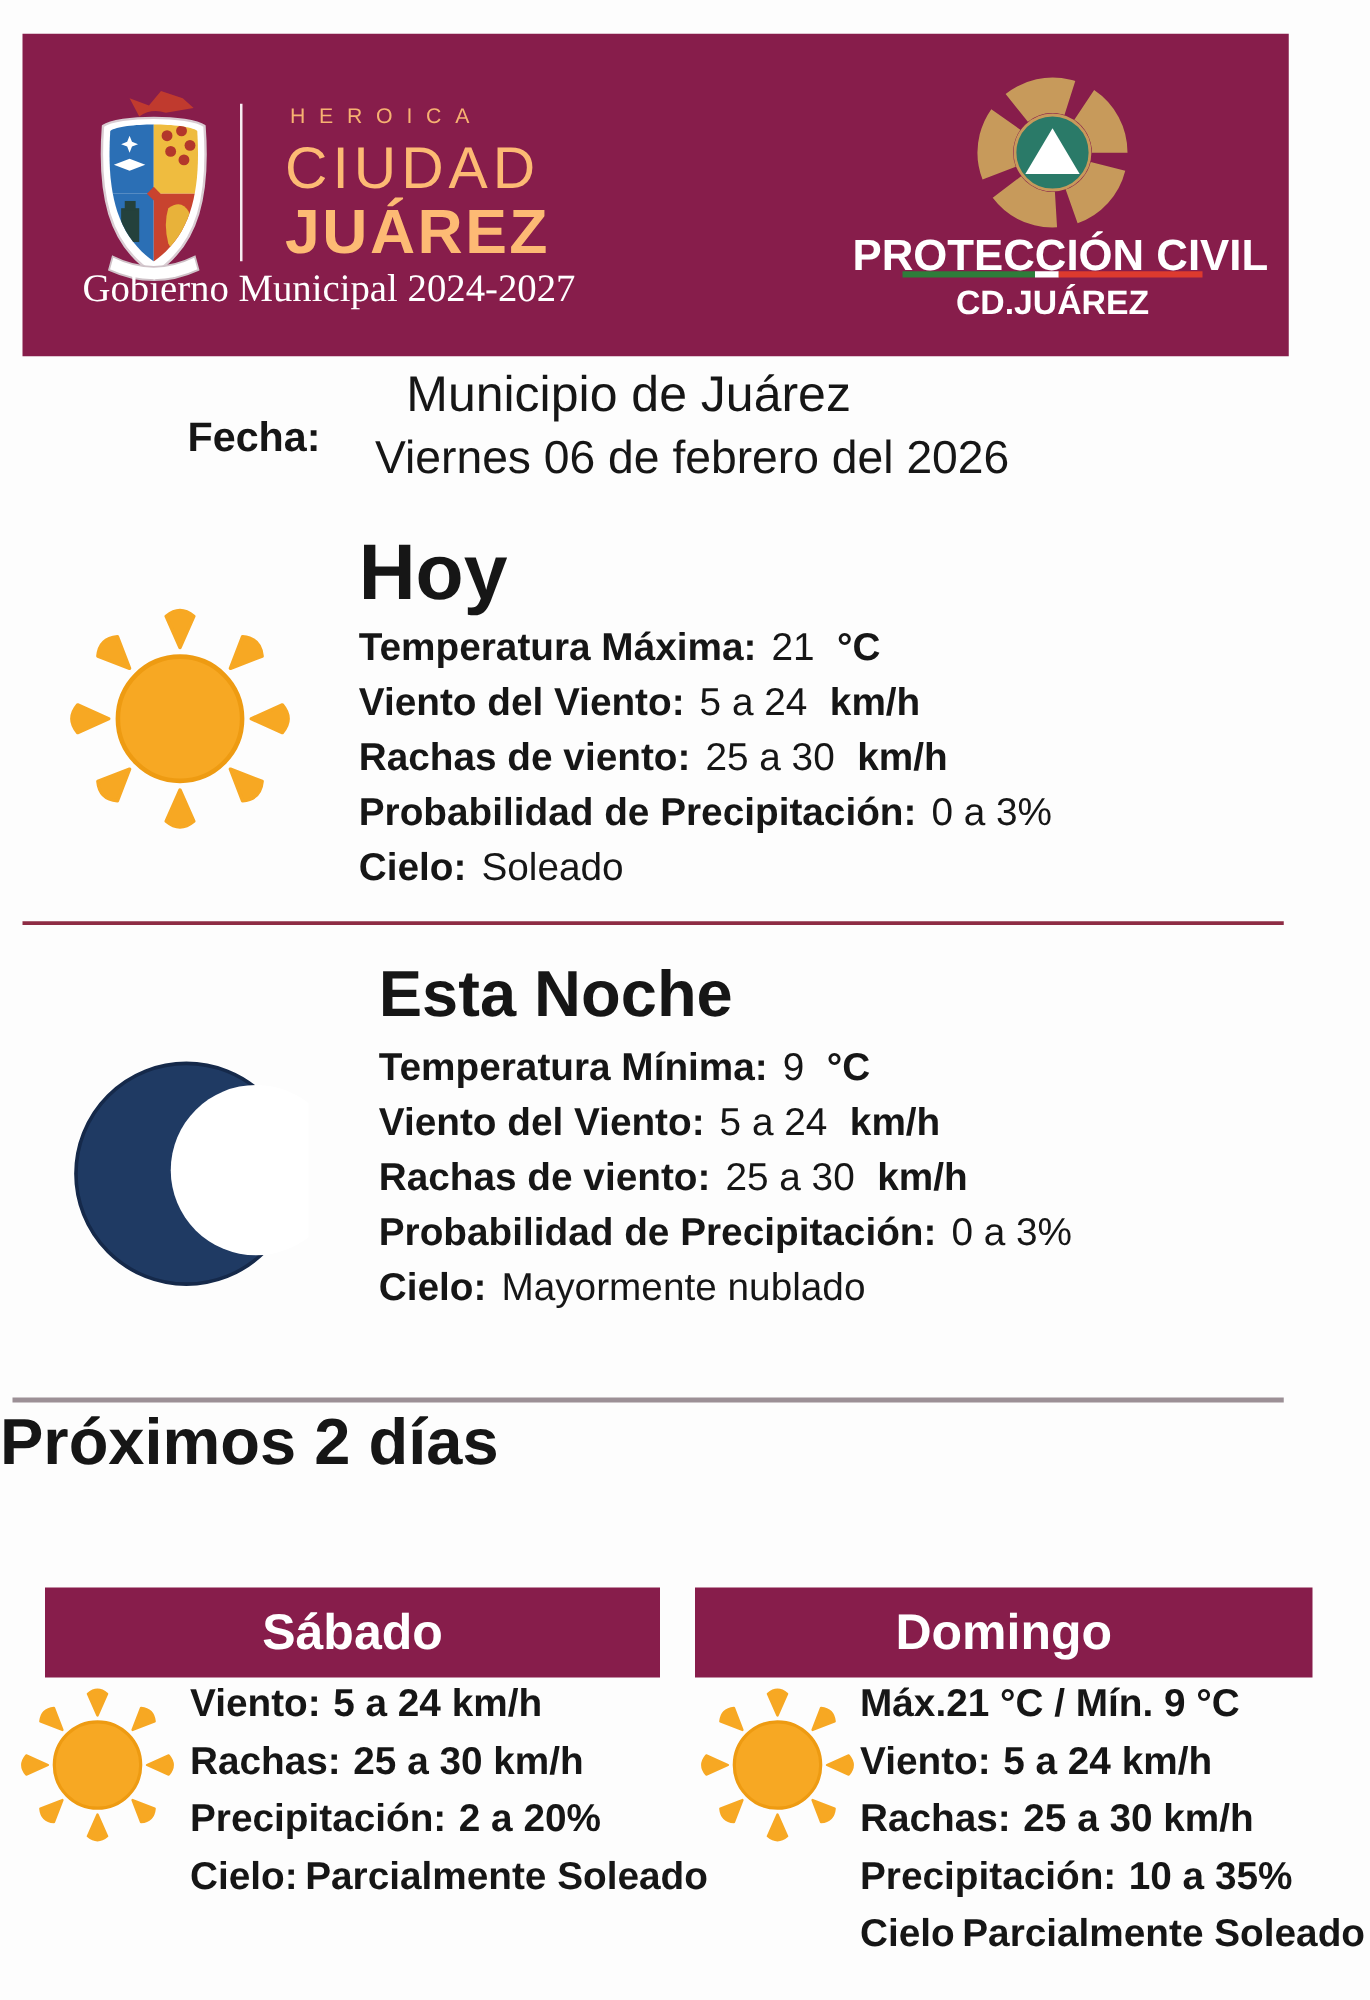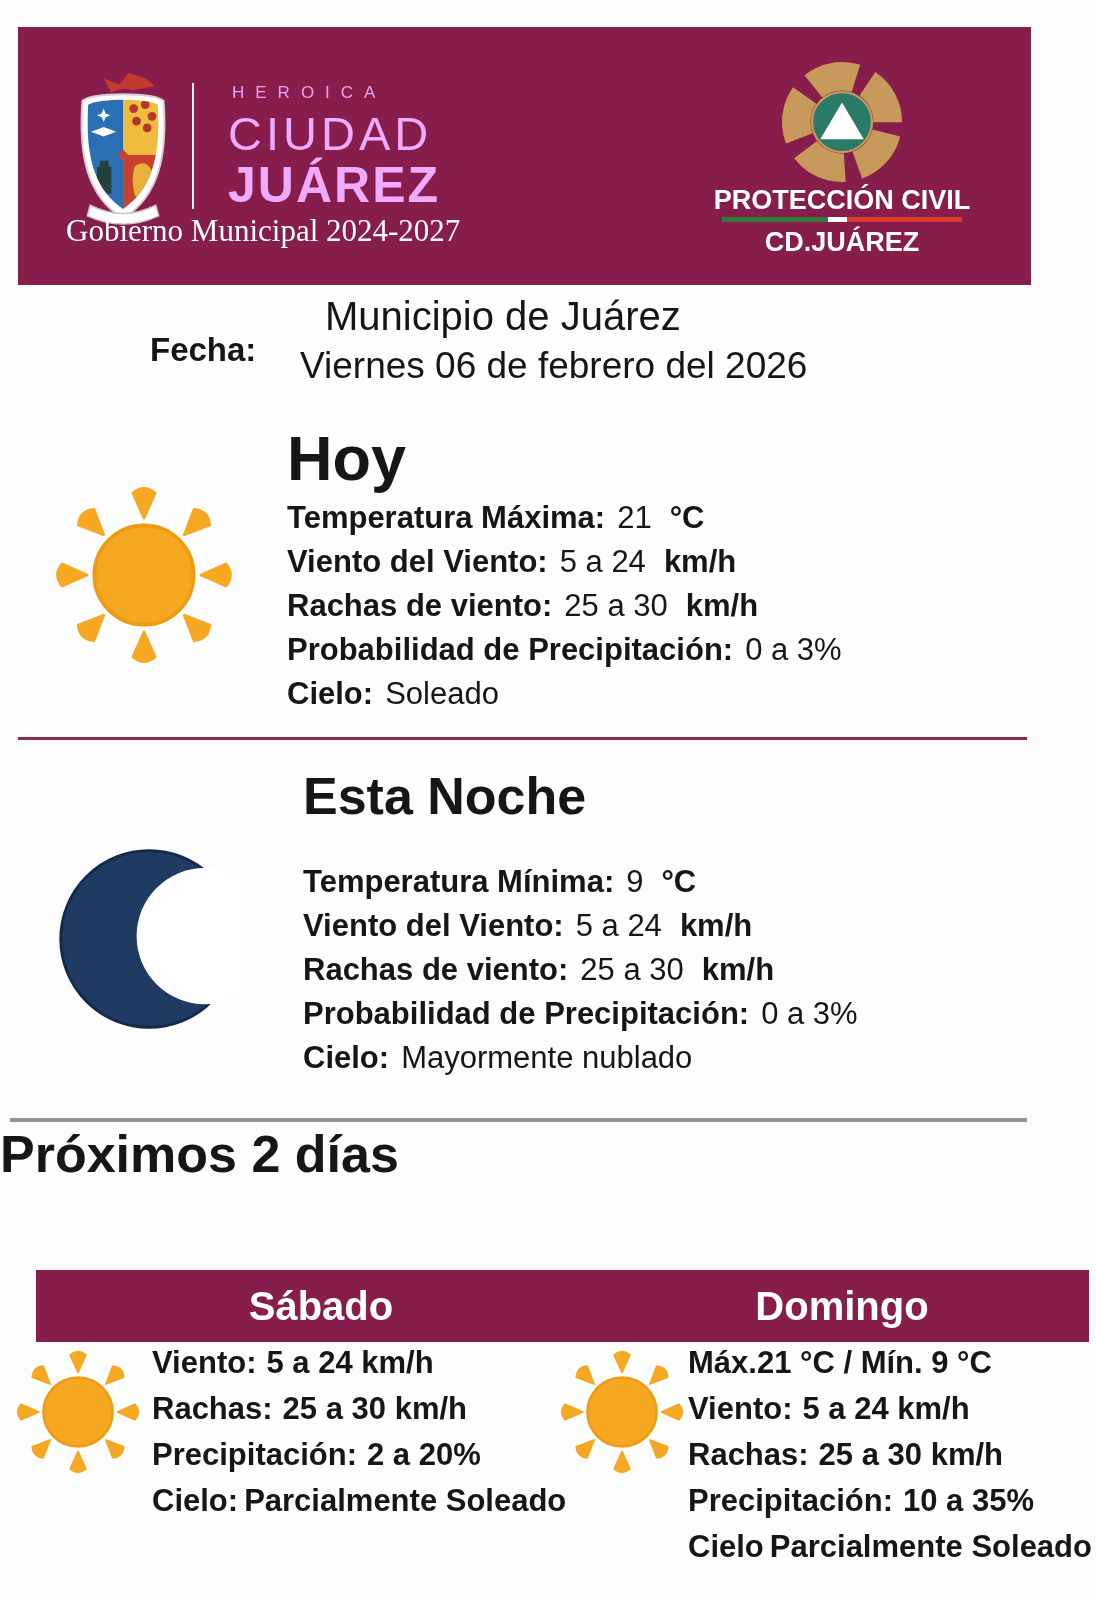--- a/index.html
+++ b/index.html
@@ -3,64 +3,64 @@
 <meta charset="utf-8">
 <style>
   html,body{margin:0;padding:0;background:#ffffff;}
   .page{position:relative;width:1096px;height:1600px;background:#fdfdfd;overflow:hidden;
         font-family:"Liberation Sans",sans-serif;color:#161616;}
 
   
   .banner{position:absolute;left:18px;top:27px;width:1013px;height:258px;background:#871D4B;}
   .crest{position:absolute;left:47px;top:42px;width:116px;height:170px;}
   .banner-vline{position:absolute;left:174px;top:56px;width:2px;height:126px;background:rgba(255,255,255,.92);}
-  .city-text{position:absolute;left:210px;top:56px;color:#f0abfc;}
+  .city-text{position:absolute;left:210px;top:56px;color:#fdba74;}
   .heroica{font-size:17px;letter-spacing:11px;font-weight:normal;opacity:.95;margin-left:4px;}
   .ciudad{font-size:47px;font-weight:normal;letter-spacing:4px;line-height:1.05;margin-top:6px;}
   .juarez{font-size:50px;font-weight:bold;letter-spacing:2px;line-height:1.0;margin-top:2px;}
   .gobierno{position:absolute;left:48px;top:186px;color:#fff;font-family:"Liberation Serif",serif;
             font-size:31px;white-space:nowrap;}
   .pc-group{position:absolute;left:664px;top:0;width:320px;height:258px;}
   .pc-logo{position:absolute;left:85px;top:20px;width:150px;height:150px;}
   .pc-title{position:absolute;left:0;top:158px;width:320px;text-align:center;color:#fff;
-            font-weight:bold;font-size:27px;white-space:nowrap;}
+            font-weight:bold;font-size:35px;white-space:nowrap;}
   .flag-line{position:absolute;left:40px;top:190px;width:240px;height:5px;display:flex;}
   .flag-line .fg{background:#2E7D3A;flex:0 0 44%;}
   .flag-line .fw{background:#fff;flex:0 0 8%;}
   .flag-line .fr{background:#DD3A2E;flex:0 0 48%;}
   .pc-sub{position:absolute;left:0;top:200px;width:320px;text-align:center;color:#fff;
           font-weight:bold;font-size:27px;}
 
   
   .municipio{position:absolute;left:325px;top:294px;font-size:40px;white-space:nowrap;}
   .fecha-label{position:absolute;left:122px;top:331px;font-size:33px;font-weight:bold;margin-left:28px;}
   .fecha-value{position:absolute;left:300px;top:345px;font-size:37px;white-space:nowrap;}
 
   
   .icon-sun-lg{position:absolute;left:52px;top:483px;width:184px;height:184px;}
   .today-title{position:absolute;left:287px;top:422px;font-size:63px;font-weight:bold;}
   .today-rows{position:absolute;left:287px;top:496px;}
   .icon-moon{position:absolute;left:55px;top:843px;width:192px;height:192px;}
   .tonight-title{position:absolute;left:303px;top:766px;font-size:52px;font-weight:bold;}
-  .tonight-rows{position:absolute;left:303px;top:860px;}
+  .tonight-rows{position:absolute;left:303px;top:832px;}
   .wrow{height:44px;line-height:44px;font-size:31px;white-space:nowrap;}
   .wrow .lbl{font-weight:bold;}
   .wrow .v{margin-left:12px;font-weight:normal;}
   .wrow .sfx{margin-left:18px;font-weight:bold;}
   .wrow .sfx:empty{margin-left:0;}
 
   .divider-red{position:absolute;left:18px;top:737px;width:1009px;height:3px;background:#8E2C44;}
   .divider-gray{position:absolute;left:10px;top:1118px;width:1017px;height:4px;background:#9C9096;}
 
   .proximos{position:absolute;left:0;top:1124px;width:1040px;
             font-size:52px;font-weight:bold;}
 
   
   .day-bar{position:absolute;top:1270px;height:72px;background:#871D4B;color:#fff;
-           display:flex;align-items:center;justify-content:center;font-size:40px;font-weight:bold;padding-left:39px;}
+           display:flex;align-items:center;justify-content:center;font-size:40px;font-weight:bold;}
   .bar-sab{left:36px;width:492px;}
   .bar-dom{left:556px;width:494px;}
   .icon-sun-sm{position:absolute;top:1348px;width:128px;height:128px;}
   .sun-sab{left:14px;}
   .sun-dom{left:558px;}
   .day-lines{position:absolute;top:1340px;}
   .lines-sab{left:152px;}
   .lines-dom{left:688px;}
   .dline{height:46px;line-height:46px;font-size:31px;font-weight:bold;white-space:nowrap;}
   .dline .v{margin-left:10px;}

